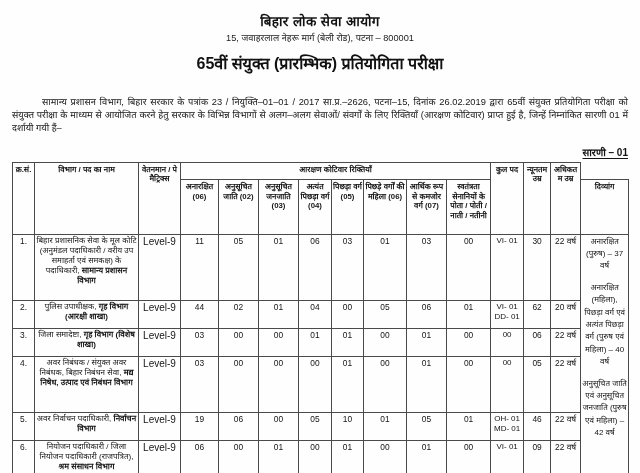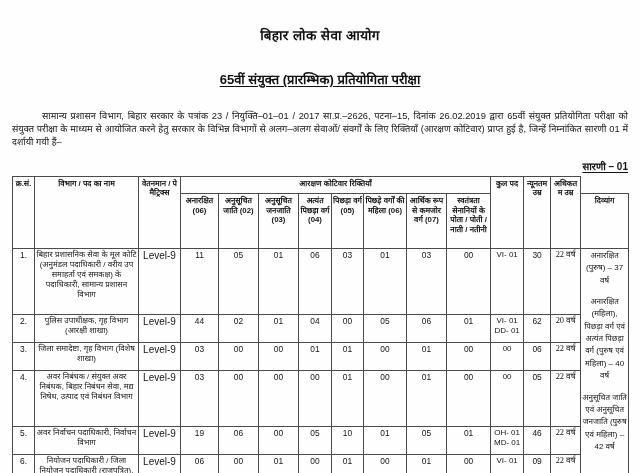--- a/index.html
+++ b/index.html
@@ -22,40 +22,39 @@
     width: 640px;
     height: 473px;
     box-sizing: border-box;
     padding: 0 12px;
     background: #fefefe;
   }
 
   
   .doc-header {
     text-align: center;
-    padding-top: 28px;
+    padding-top: 14px;
   }
   .org-name {
     font-size: 13.5px;
     font-weight: bold;
     letter-spacing: .4px;
     line-height: 1.25;
     color: #121212;
   }
   .org-address {
     font-size: 9.2px;
     line-height: 1.3;
     margin-top: 2px;
     color: #1b1b1b;
   }
   .exam-title {
-    font-size: 13px;
+    font-size: 16px;
     font-weight: bold;
-    margin-top: 25px;
-    text-decoration: underline;
+    margin-top: 7px;
     text-underline-offset: 2px;
     color: #111;
   }
 
   
   .intro {
     margin-top: 22px;
     font-size: 9.3px;
     line-height: 1.42;
     text-align: justify;
@@ -113,21 +112,21 @@
     font-size: 8.4px;
     padding-top: 2px;
   }
   td.dept {
     text-align: left;
     padding-left: 3px;
     padding-right: 2px;
     font-size: 8px;
     line-height: 1.26;
   }
-  td.dept b { font-weight: normal; text-align: center; }
+  td.dept b { font-weight: bold; text-align: center; }
   td.pay {
     text-align: center;
     font-size: 10px;
     padding-top: 1px;
   }
   td.num {
     text-align: center;
     font-size: 8.4px;
     padding-top: 1px;
   }
@@ -157,29 +156,30 @@
   col.c-n4    { width: 33px; }
   col.c-n5    { width: 32px; }
   col.c-n6    { width: 43px; }
   col.c-n7    { width: 40px; }
   col.c-n8    { width: 44px; }
   col.c-div   { width: 33px; }
   col.c-tot   { width: 27px; }
   col.c-min   { width: 30px; }
   col.c-max   { width: 48px; }
 
-  .nowrap { white-space: nowrap; font-family: Liberation Serif, serif; }
+  .nowrap { white-space: nowrap; }
 </style>
 </head>
 <body>
 
 <div class="page">
 
   <div class="doc-header">
     <div class="org-name">बिहार लोक सेवा आयोग</div>
+    <div class="org-address">15, जवाहरलाल नेहरू मार्ग (बेली रोड), पटना – 800001</div>
     <div class="exam-title">65वीं संयुक्त (प्रारम्भिक) प्रतियोगिता परीक्षा</div>
   </div>
 
   <p class="intro">सामान्य प्रशासन विभाग, बिहार सरकार के पत्रांक 23 / नियुक्ति–01–01 / 2017 सा.प्र.–2626, पटना–15, दिनांक 26.02.2019 द्वारा 65वीं संयुक्त प्रतियोगिता परीक्षा को संयुक्त परीक्षा के माध्यम से आयोजित करने हेतु सरकार के विभिन्न विभागों से अलग–अलग सेवाओं/ संवर्गों के लिए रिक्तियाँ (आरक्षण कोटिवार) प्राप्त हुई है, जिन्हें निम्नांकित सारणी 01 में दर्शायी गयी हैं–</p>
 
   <div class="table-caption">सारणी – 01</div>
 
   <table class="vac">
     <colgroup>
       <col class="c-sn">

